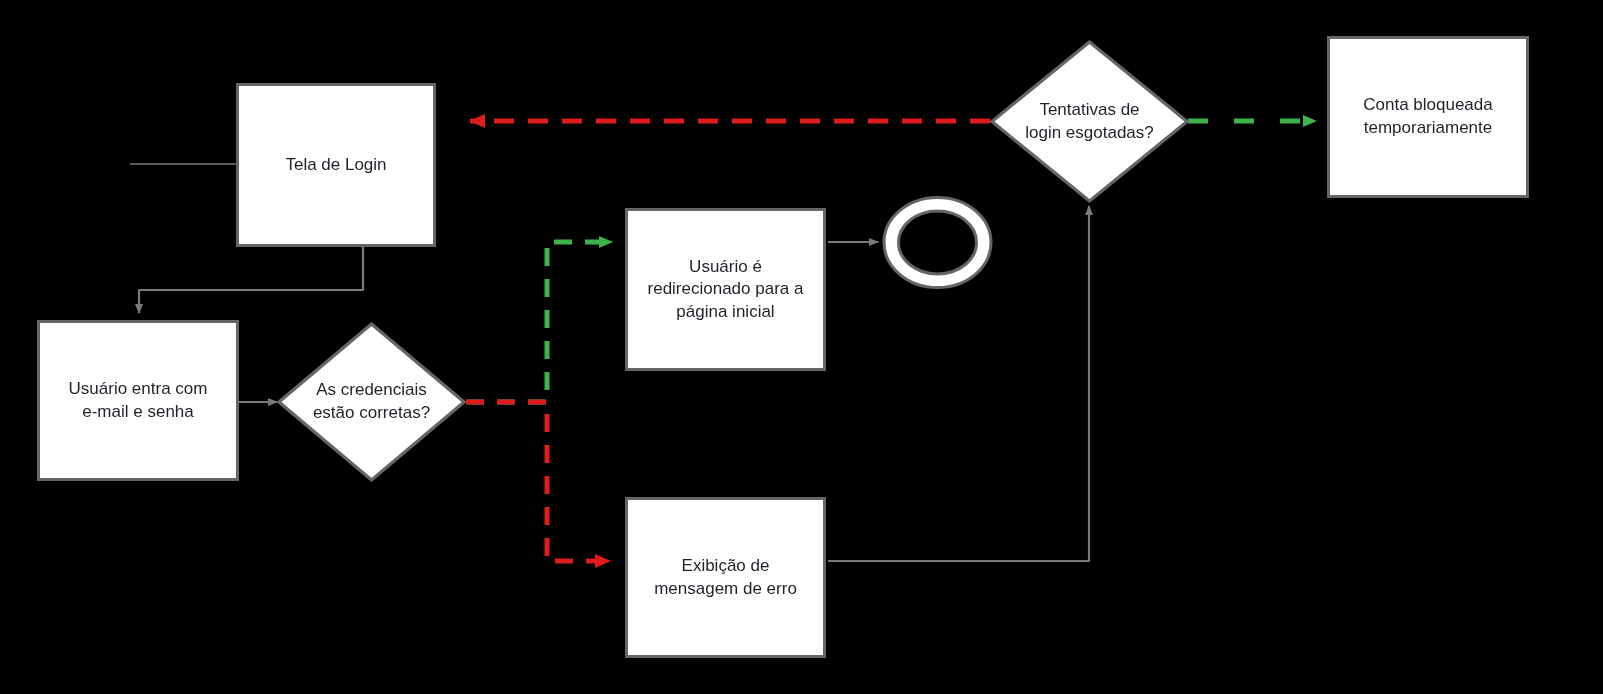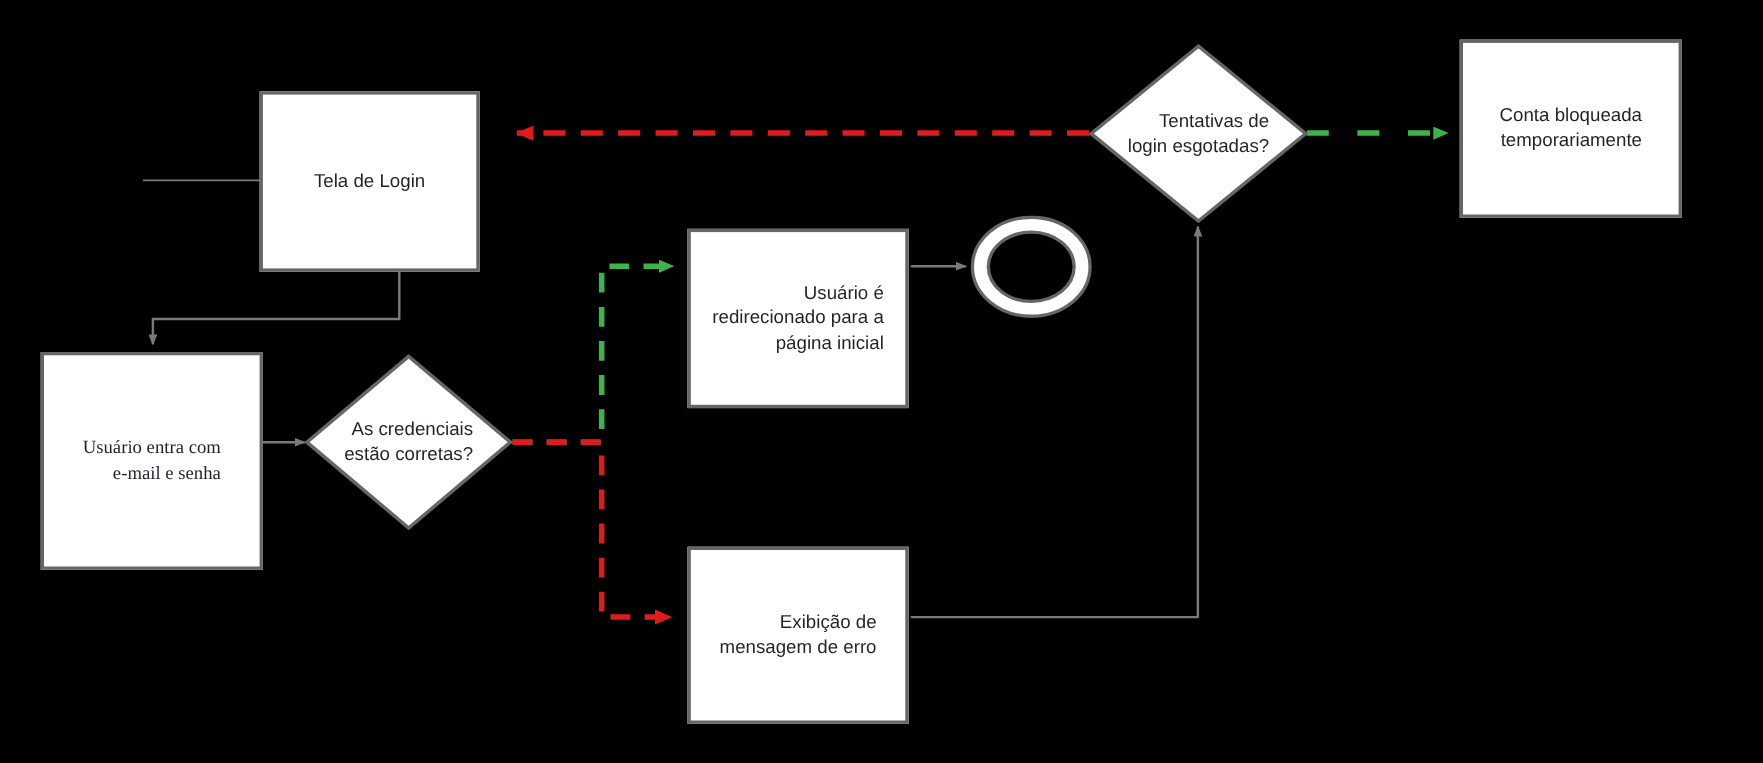--- a/index.html
+++ b/index.html
@@ -39,21 +39,20 @@
   }
   .node.process {
     background: #ffffff;
     border: 3px solid #666666;
     border-radius: 0;
   }
   .node-label {
     display: block;
     padding: 0 8px;
     white-space: pre-line;
-    text-align: right;
   }
   .node.decision {
     background: transparent;
     border: none;
   }
   .diamond-shape {
     position: absolute;
     left: 0;
     top: 0;
     width: 100%;
@@ -103,21 +102,21 @@
 
     <path d="M990,121 L470,121" fill="none" stroke="#e01b1b" stroke-width="5" stroke-dasharray="20 14" marker-end="url(#ah-red)"></path>
 
     <path d="M1188,121 L1316,121" fill="none" stroke="#3cb44a" stroke-width="5" stroke-dasharray="20 26" marker-end="url(#ah-green)"></path>
   </svg>
 
   <div class="node process" style="left:236px; top:83px; width:200px; height:164px;">
     <span class="node-label">Tela de Login</span>
   </div>
 
-  <div class="node process" style="left:37px; top:320px; width:202px; height:198px;font-family:Liberation Serif, serif;">
+  <div class="node process" style="left:37px; top:320px; width:202px; height:161px;">
     <span class="node-label">Usuário entra com
 e-mail e senha</span>
   </div>
 
   <div class="node decision" style="left:277px; top:322px; width:189px; height:160px;">
     <svg class="diamond-shape" viewBox="0 0 189 160" preserveAspectRatio="none" xmlns="http://www.w3.org/2000/svg">
       <polygon points="94.5,2 187,80 94.5,158 2,80" fill="#ffffff" stroke="#666666" stroke-width="3.2"></polygon>
     </svg>
     <span class="node-label">As credenciais
 estão corretas?</span>

